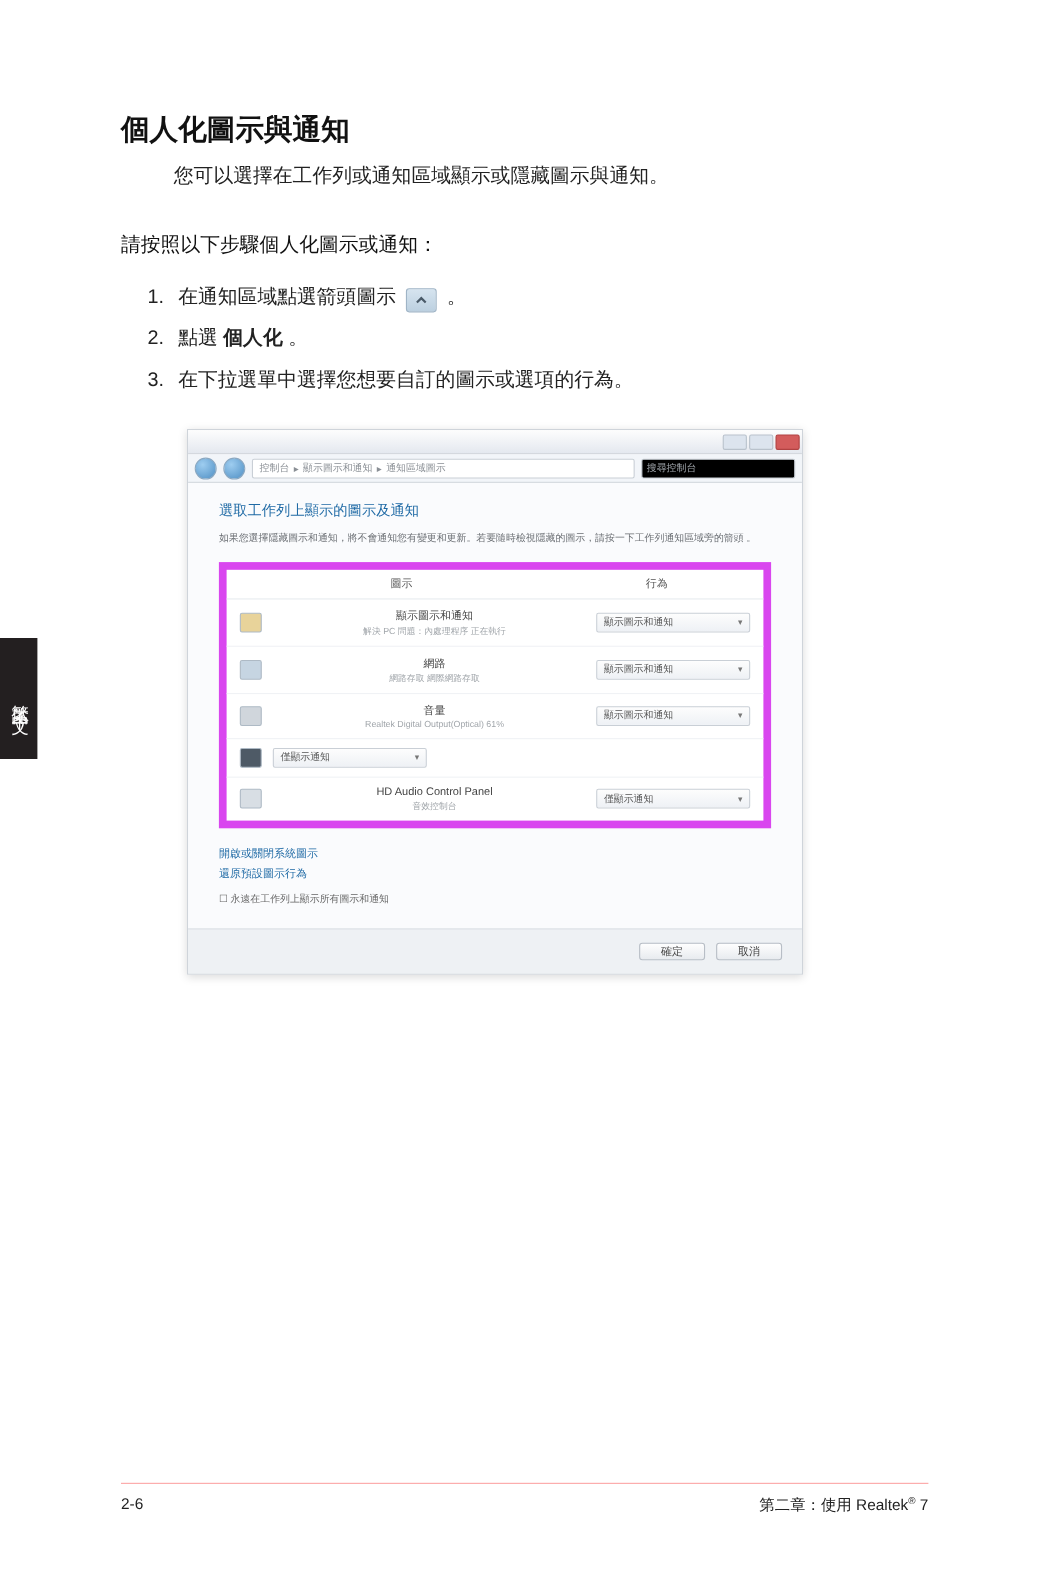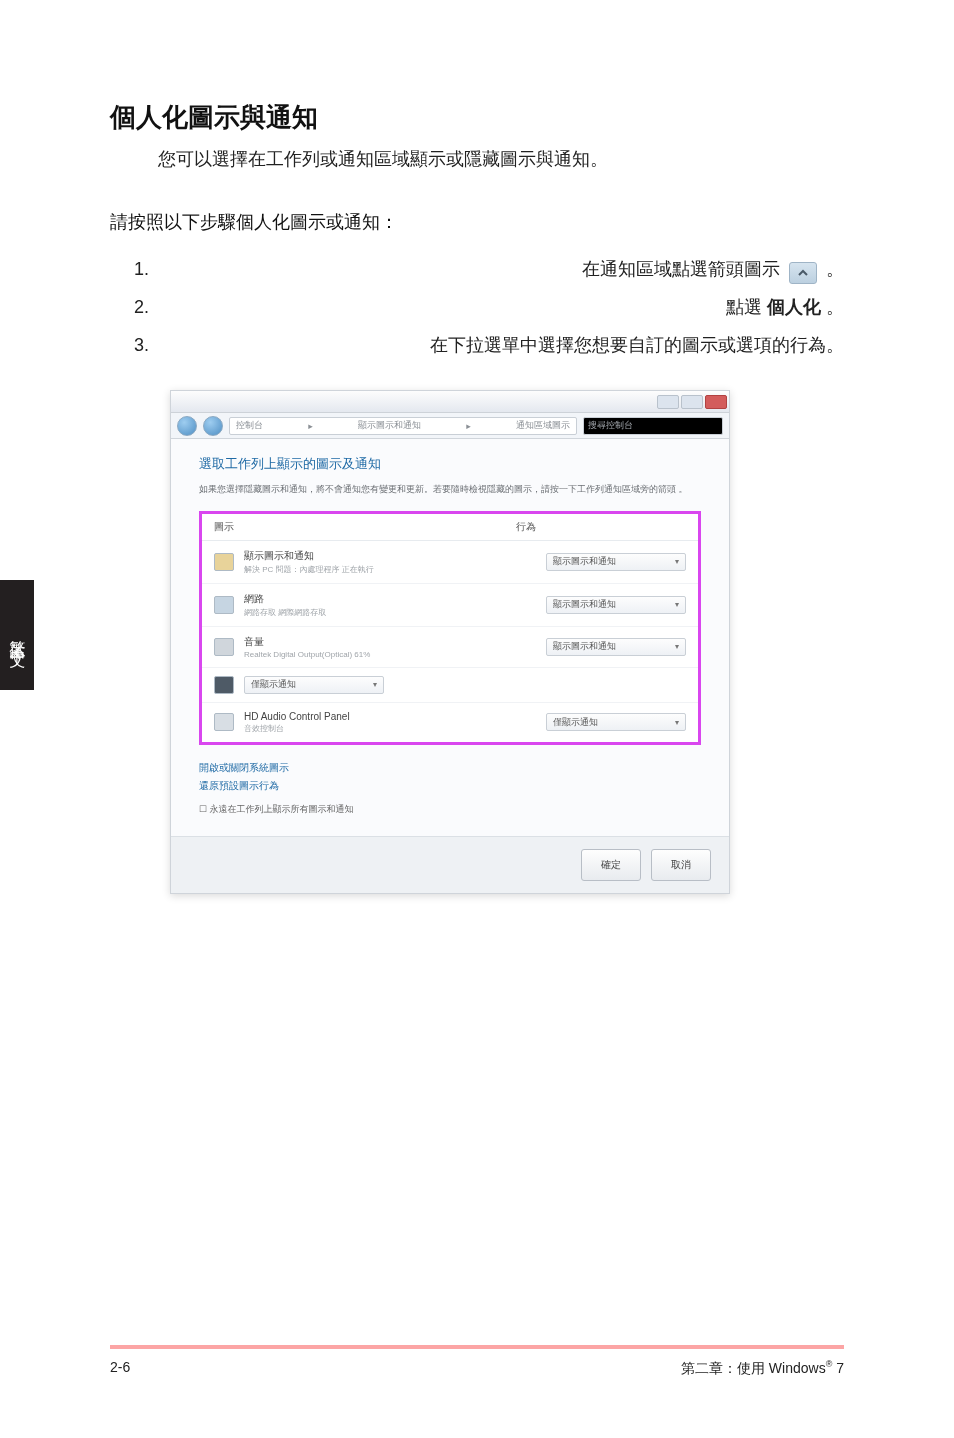--- a/index.html
+++ b/index.html
@@ -13,21 +13,21 @@
     color: #fff;
     font-size: 16px;
     display: flex; align-items: center; justify-content: center;
     writing-mode: vertical-rl;
     letter-spacing: 4px;
     text-orientation: upright;
   }
   h1.title { font-size: 26px; font-weight: bold; margin-bottom: 10px; color: #111; }
   p.intro { font-size: 18px; color: #222; margin-left: 48px; margin-bottom: 36px; line-height: 1.6; }
   p.subhead { font-size: 18px; color: #111; font-weight: 500; margin-bottom: 18px; }
-  ol.steps { list-style: decimal; padding-left: 44px; text-align: right; }
+  ol.steps { list-style: decimal; padding-left: 44px; }
   ol.steps li { font-size: 18px; line-height: 1.9; margin-bottom: 4px; }
   ol.steps li .step-text { margin-left: 8px; }
   .bold { font-weight: bold; }
   .arrow-icon-wrap {
     display: inline-flex; align-items: center; justify-content: center;
     width: 28px; height: 22px;
     background: linear-gradient(#d6e4ef,#bcd0e0);
     border: 1px solid #9fb4c6; border-radius: 3px;
     vertical-align: -4px; margin: 0 4px;
   }
@@ -42,49 +42,49 @@
   }
   .shot .titlebar {
     height: 22px; background: linear-gradient(#fdfdfd,#e4e8ef);
     display:flex; align-items:center; justify-content:flex-end; gap:2px;
     padding: 0 2px; border-bottom:1px solid #cdd2d8;
   }
   .winbtn { width:22px; height:14px; background:#dce4ee; border:1px solid #b9c2cc; border-radius:2px;}
   .winbtn.close { background:#d35c5c; border-color:#b14242; }
   .addrbar { height: 26px; background:#f2f5f9; border-bottom:1px solid #d0d5db; display:flex; align-items:center; gap:6px; padding:0 6px;}
   .navcircle { width:20px; height:20px; border-radius:50%; background: radial-gradient(circle at 35% 30%, #9ecdf0, #4f8fc4); border:1px solid #8aa8c2;}
-  .bcrumb { flex:1; height:18px; background:#fff; border:1px solid #c9cfd6; border-radius:2px; display:flex; align-items:center; padding:0 6px; color:#8a8f95; font-size:9px; gap:4px;justify-content:space-between;}
+  .bcrumb { flex:1; height:18px; background:#fff; border:1px solid #c9cfd6; border-radius:2px; display:flex; align-items:center; padding:0 6px; color:#8a8f95; font-size:9px; gap:4px;}
   .searchbox { width:140px; height:18px; background:#000000; border:1px solid #c9cfd6; border-radius:2px; display:flex; align-items:center; padding:0 4px; color:#a2a7ad; font-size:9px;}
   .inner { padding: 16px 28px 20px 28px; background:#fafbfd; }
   .win-head { color:#1f6aa5; font-size:13px; margin-bottom:10px; }
   .win-desc { color:#6b6f74; font-size:9px; line-height:1.5; margin-bottom:14px; }
-  .iconlist { background:#fff; border:3px solid #d946ef; padding:0; }
+  .iconlist { background:#fff; border:7px solid #d946ef; padding:0;text-align:center; }
   .listhead { display:flex; padding:6px 12px; color:#555; font-size:10px; border-bottom:1px solid #e7ebef;}
   .listhead .c1{flex:1;} .listhead .c2{width:170px;}
   .row { display:flex; align-items:center; padding:8px 12px; border-bottom:1px solid #f0f2f5;}
   .row:last-child{border-bottom:none;}
   .row .ic { width:20px; height:18px; background:#c2cfda; border:1px solid #aebac5; border-radius:2px; margin-right:10px; flex-shrink:0;}
   .row .ic.flag{background:#e8d39a;}
   .row .ic.net{background:#c6d5e2;}
   .row .ic.vol{background:#d0d6dc;}
   .row .ic.sh{background:#4e5a66;}
   .row .ic.au{background:#d8dee4;}
   .row .txt { flex:1; }
   .row .txt .n { color:#444; font-size:10px; display:block;}
   .row .txt .d { color:#a0a5aa; font-size:8px; display:block; margin-top:1px;}
   .row .sel { width:140px; height:18px; border:1px solid #c9cfd6; background:linear-gradient(#fdfdfd,#eef1f5); border-radius:2px; display:flex; align-items:center; justify-content:space-between; padding:0 6px; color:#555; font-size:9px;}
   .row .sel .chev { font-size:8px; color:#777;}
   .links { margin-top:16px; font-size:10px; }
   .links div { color:#1f6aa5; margin:4px 0;}
   .chk { margin-top:10px; color:#666; font-size:9px;}
   .btns { display:flex; justify-content:flex-end; gap:10px; padding:12px 18px; background:#eef1f4; border-top:1px solid #dbe0e5;}
-  .btns .btn { width:60px; height:32px; background:linear-gradient(#fefefe,#e8ebef); border:1px solid #b8bec6; border-radius:3px; display:flex; align-items:center; justify-content:center; font-size:10px; color:#444;text-align:right;}
+  .btns .btn { width:60px; height:16px; background:linear-gradient(#fefefe,#e8ebef); border:1px solid #b8bec6; border-radius:3px; display:flex; align-items:center; justify-content:center; font-size:10px; color:#444;text-align:right;}
   .footer {
     position:absolute; bottom:60px; left:110px; right:110px;
-    border-top:4px solid #fca5a5; padding-top:10px;
+    border-top:1px solid #fca5a5; padding-top:10px;
     display:flex; justify-content:space-between;
     font-size:14px; color:#222;
   }
   .footer .right sup{font-size:9px;}
 </style>
 </head>
 <body>
 
 <div class="page">
 
@@ -212,17 +212,17 @@
     </div>
     <div class="btns">
       <div class="btn">確定</div>
       <div class="btn">取消</div>
     </div>
   </div>
 
   <div class="footer">
     <div class="left">2-6</div>
     <div class="right">
-      <span>第二章：使用 Windows</span><sup>®</sup><span> 7</span>
+      <span>第二章：使用 Realtek</span><sup>®</sup><span> 7</span>
     </div>
   </div>
 
 </div>
 
 </body></html>

